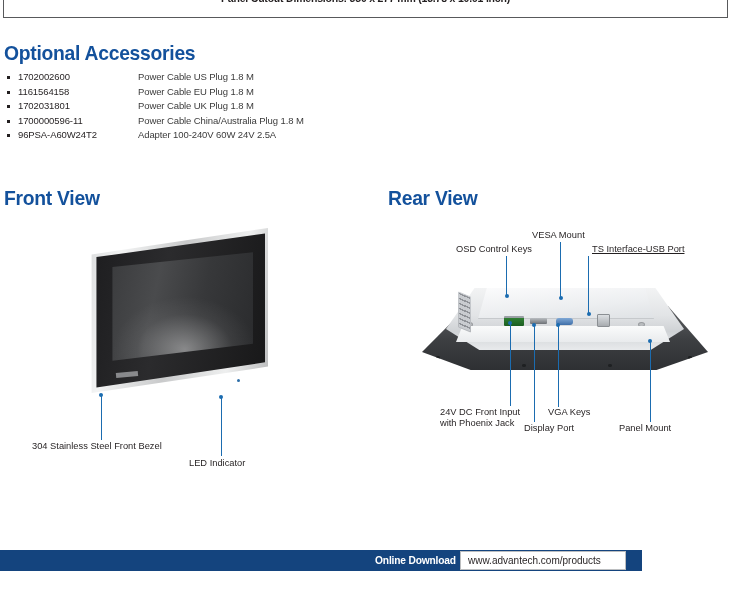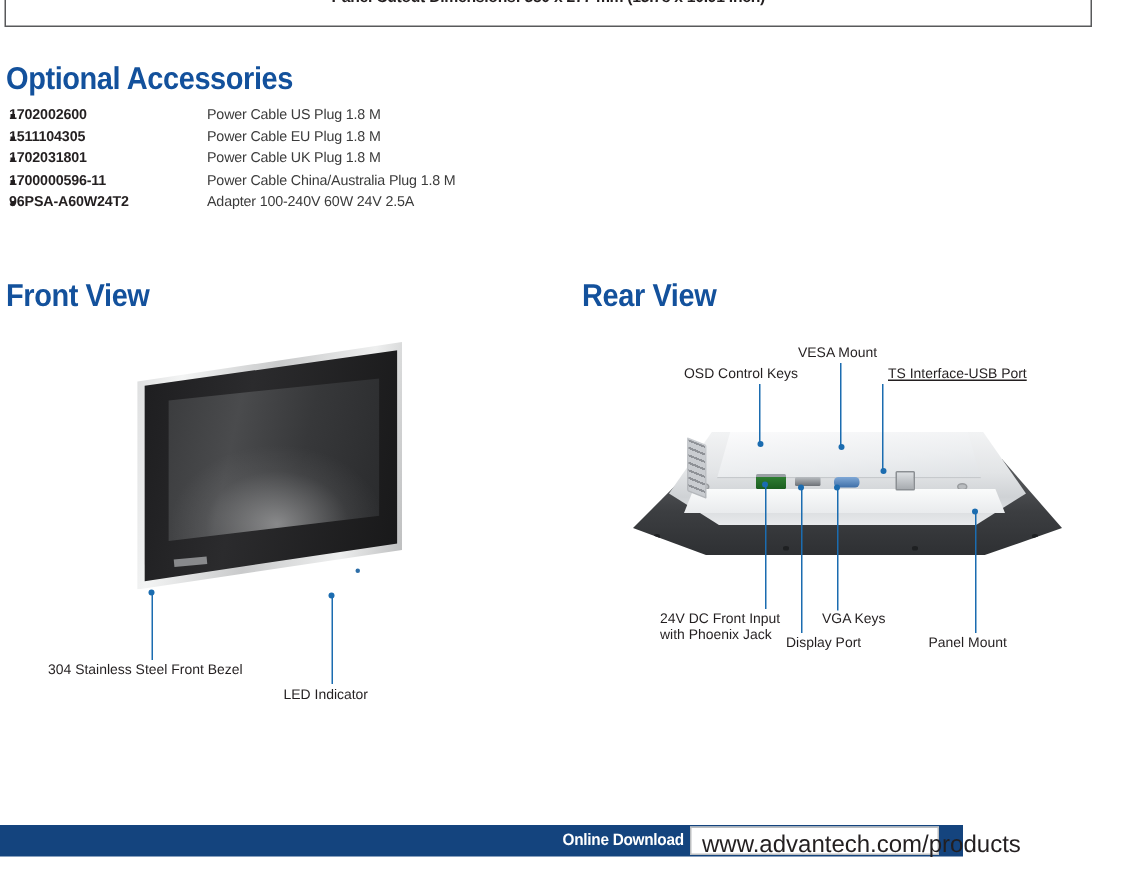--- a/index.html
+++ b/index.html
@@ -71,23 +71,23 @@
   .acc-bullet {
     position: absolute;
     left: 1px;
     top: 6px;
     width: 3px;
     height: 3px;
     background: #231f20;
   }
   .acc-sku {
     position: absolute;
-    left: 0;
+    left: 12px;
     top: 0;
-    font-weight: bold;
+    font-weight: normal;
     color: #231f20;
     letter-spacing: -0.1px;
   }
   .acc-desc {
     position: absolute;
     left: 132px;
     top: 0;
     color: #3b3b3b;
     letter-spacing: -0.1px;
   }
@@ -288,21 +288,21 @@
     width: 166px;
     height: 19px;
     background: #ffffff;
     border: 1px solid #bcbec0;
     box-sizing: border-box;
   }
   .footer-url {
     position: absolute;
     left: 7px;
     top: 3px;
-    font-size: 16px;
+    font-size: 10px;
     color: #231f20;
     white-space: nowrap;
   }
 </style>
 </head>
 <body>
 
 <div class="spec-box">
   <div class="spec-box-text">Panel Cutout Dimensions: 350 x 277 mm (13.78 x 10.91 inch)</div>
 </div>
@@ -310,21 +310,21 @@
 <div class="heading" id="h-accessories">Optional Accessories</div>
 
 <div class="acc-list">
   <div class="acc-row">
     <span class="acc-bullet"></span>
     <span class="acc-sku">1702002600</span>
     <span class="acc-desc">Power Cable US Plug 1.8 M</span>
   </div>
   <div class="acc-row">
     <span class="acc-bullet"></span>
-    <span class="acc-sku">1511104305</span>
+    <span class="acc-sku">1161564158</span>
     <span class="acc-desc">Power Cable EU Plug 1.8 M</span>
   </div>
   <div class="acc-row">
     <span class="acc-bullet"></span>
     <span class="acc-sku">1702031801</span>
     <span class="acc-desc">Power Cable UK Plug 1.8 M</span>
   </div>
   <div class="acc-row">
     <span class="acc-bullet"></span>
     <span class="acc-sku">1700000596-11</span>

